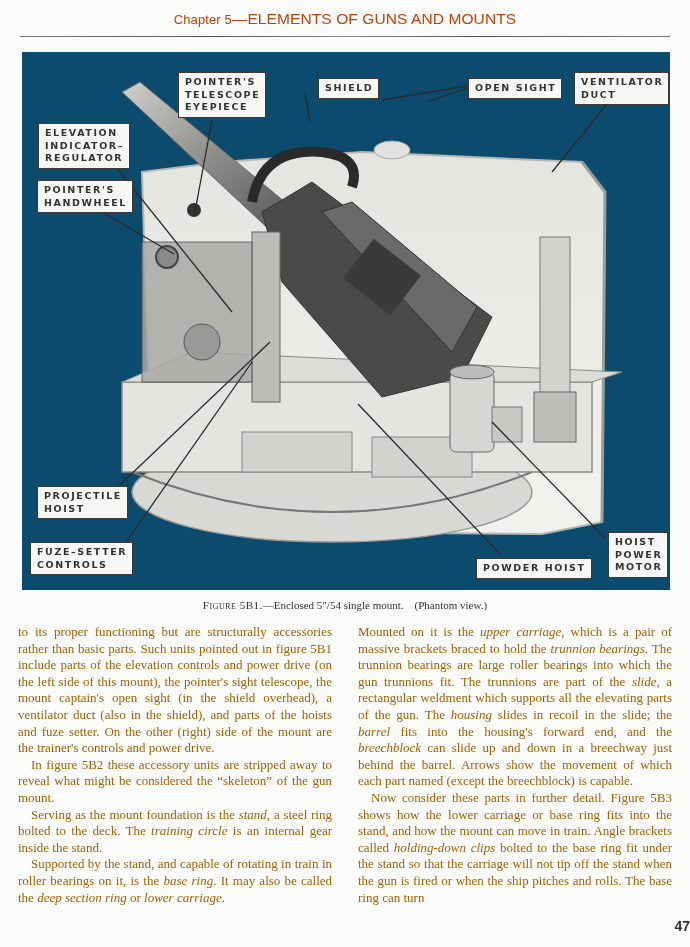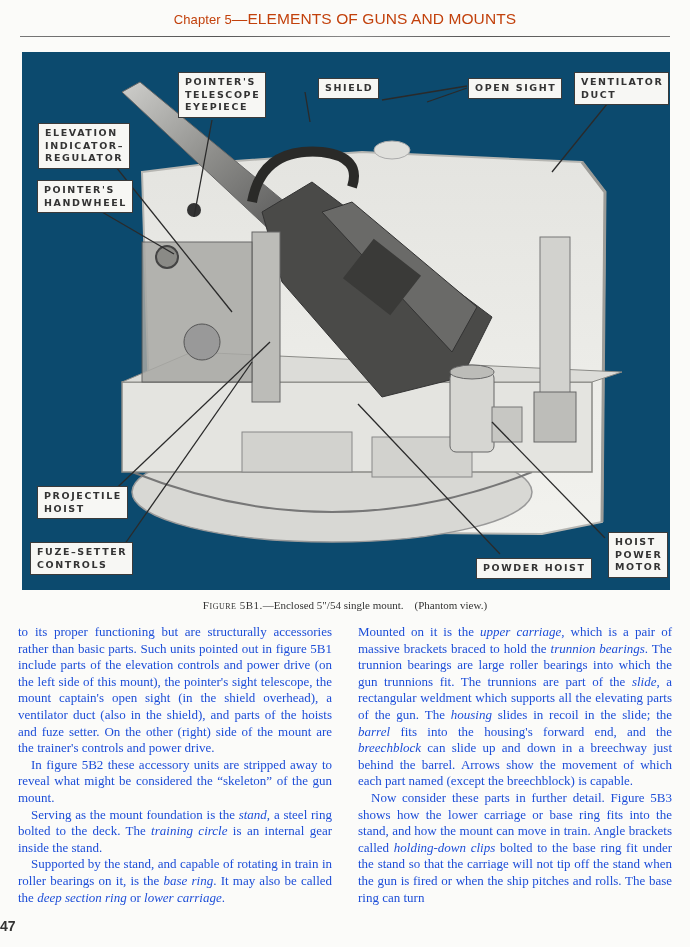--- a/index.html
+++ b/index.html
@@ -29,29 +29,29 @@
     white-space: pre-line;
   }
   .caption {
     position: absolute; left: 0; top: 599px; width: 690px; text-align: center;
     font-family: "Liberation Serif", serif; font-size: 11px; color: #333;
   }
   .caption .smallcaps { font-variant: small-caps; letter-spacing: 0.5px; }
   .col {
     position: absolute; top: 624px; width: 314px;
     font-family: "Liberation Serif", serif; font-size: 13px; line-height: 16.6px;
-    text-align: justify; color: #1d4ed8; hyphens: manual;
+    text-align: justify; color: #a16207; hyphens: manual;
   }
   .col.left { left: 18px; }
   .col.right { left: 358px; }
   .col p { margin: 0; text-indent: 13px; }
   .col p.noindent { text-indent: 0; }
   .col i { font-style: italic; }
   .folio {
-    position: absolute; left: 0; top: 918px; width: 690px; text-align: left;
+    position: absolute; left: 0; top: 918px; width: 690px; text-align: right;
     font-family: "Liberation Sans", sans-serif; font-weight: bold; font-size: 14px; color: #333;
   }
 </style>
 </head>
 <body>
 
 <div class="running-head">
   <span class="chap">Chapter 5</span><span>—ELEMENTS OF GUNS AND MOUNTS</span>
 </div>
 <div class="head-rule"></div>

